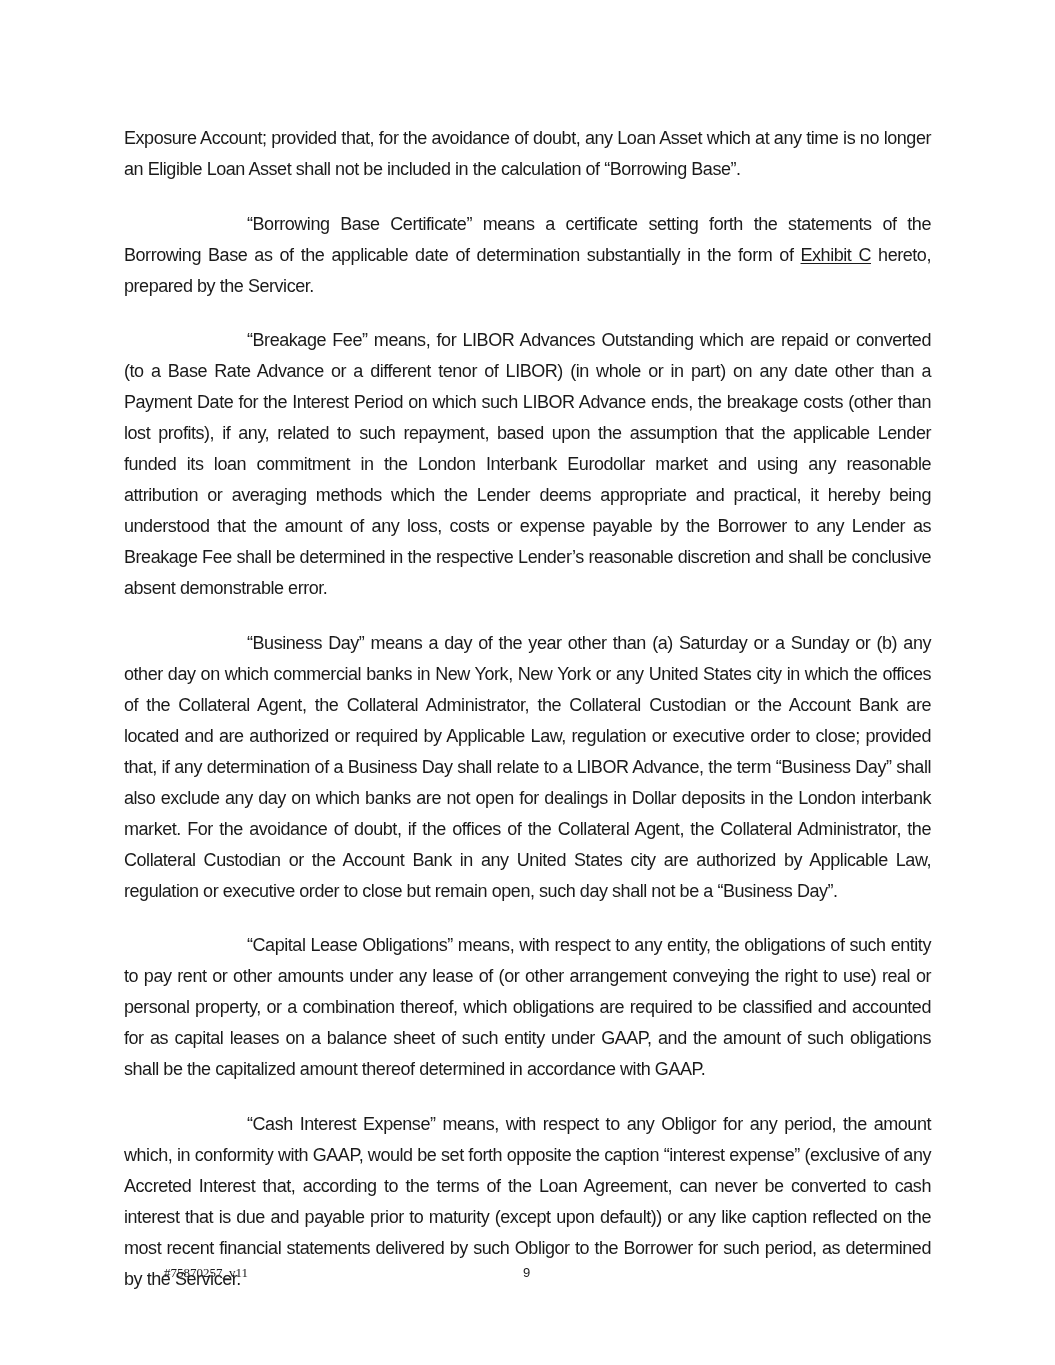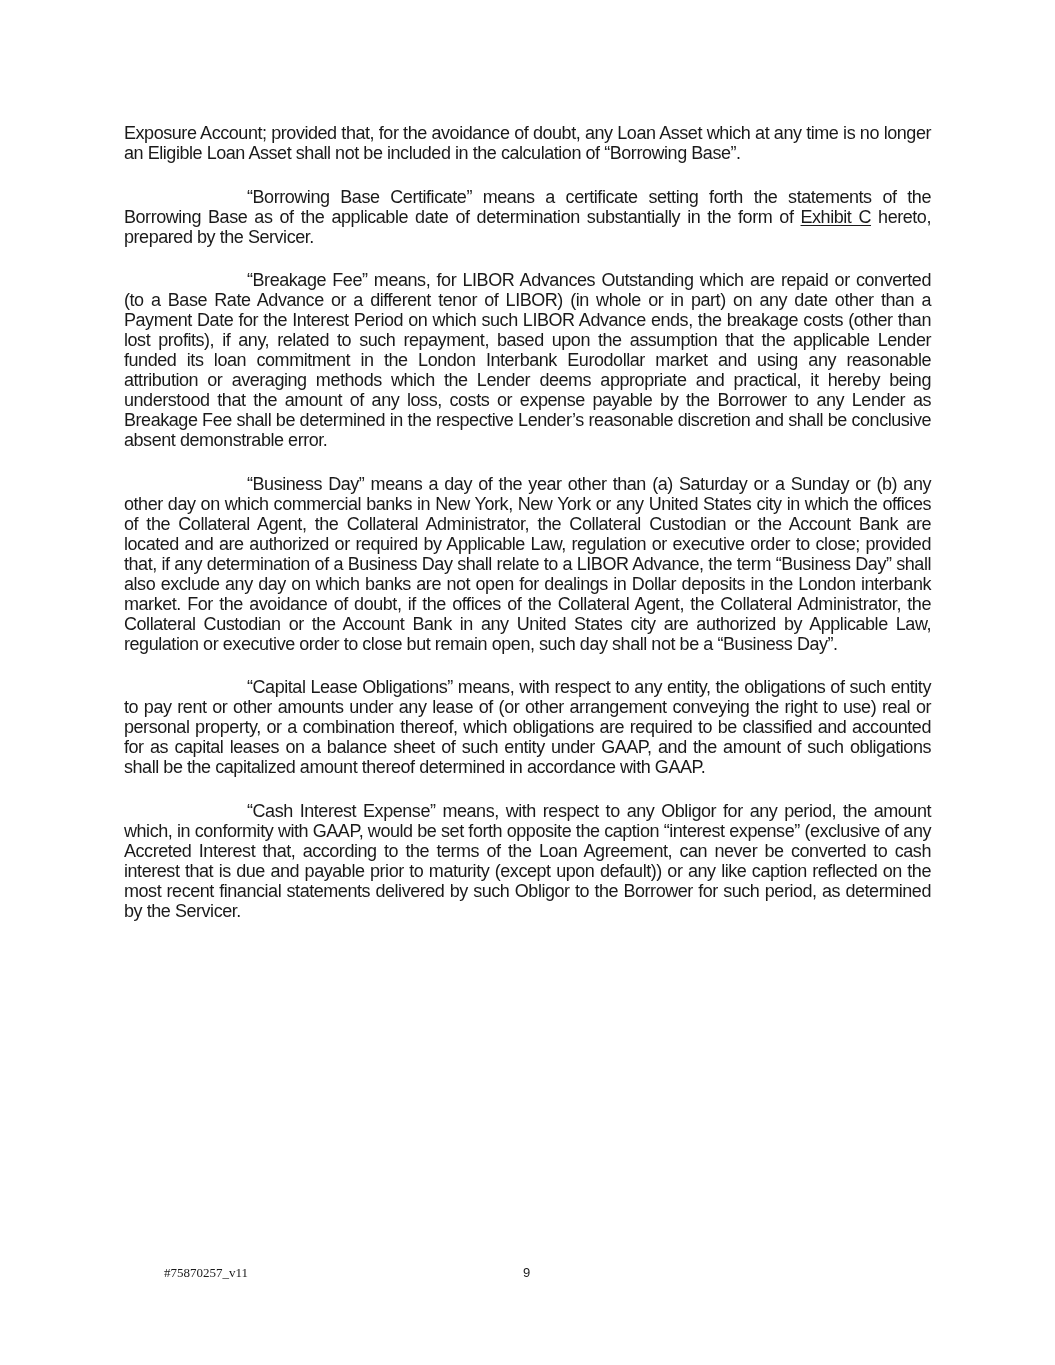--- a/index.html
+++ b/index.html
@@ -1,20 +1,20 @@
 <!DOCTYPE html>
 <html><head>
 <meta charset="utf-8">
 <style>
   html, body { margin: 0; padding: 0; background: #ffffff; }
   body { width: 1055px; height: 1365px; position: relative; overflow: hidden; }
   .page {
     position: absolute; left: 124px; top: 123px; width: 807px;
     font-family: "Liberation Sans Narrow", "Liberation Sans", sans-serif;
-    font-size: 18px; line-height: 20px; color: #1a1a1a;
+    font-size: 18px; line-height: 31px; color: #1a1a1a;
     letter-spacing: -0.45px;
   }
   .para { margin: 0 0 23.5px 0; text-align: justify; text-align-last: left; }
   .indent { display: inline-block; width: 123px; }
   .term { text-underline-offset: 2px; }
   .ul { text-decoration: underline; text-underline-offset: 2px; }
   .footer-id {
     position: absolute; left: 124px; top: 1265px;
     font-family: Liberation Serif, serif; font-size: 13px; color: #1a1a1a; margin-left: 40px;
   }

